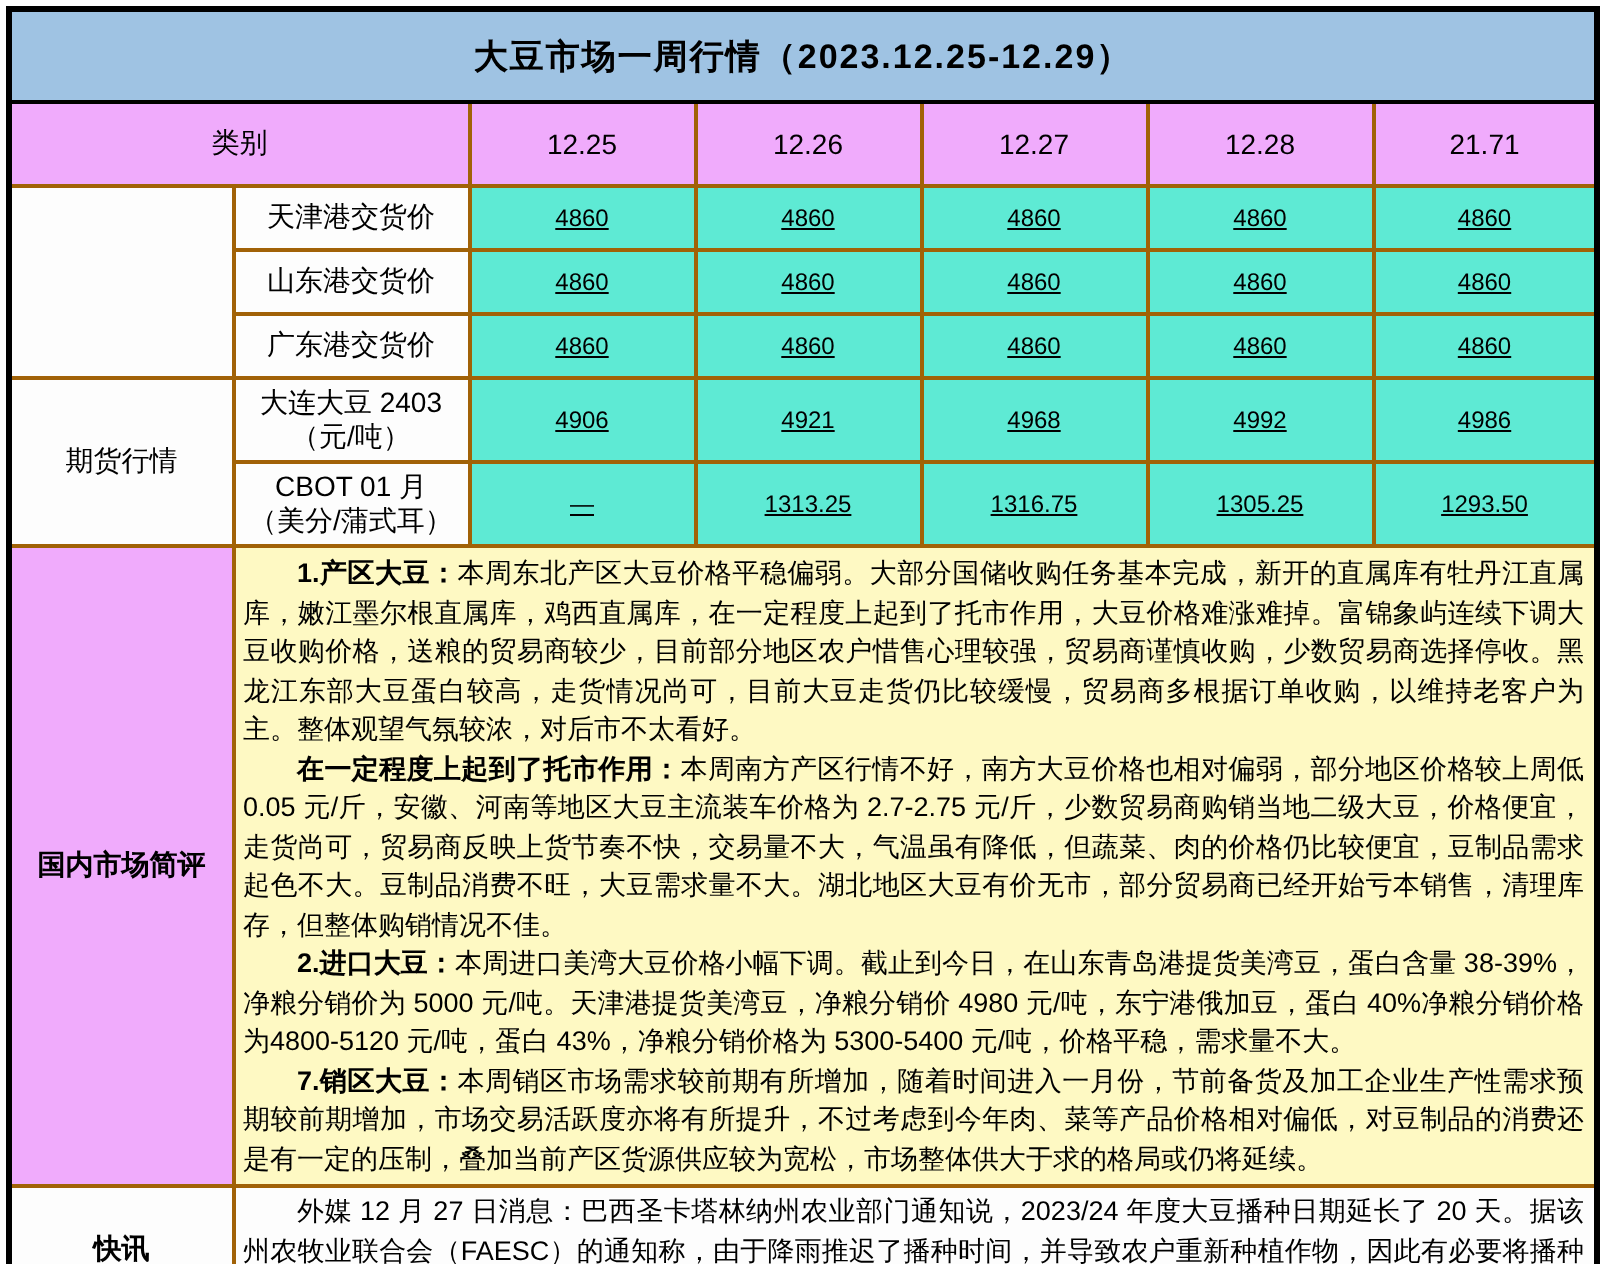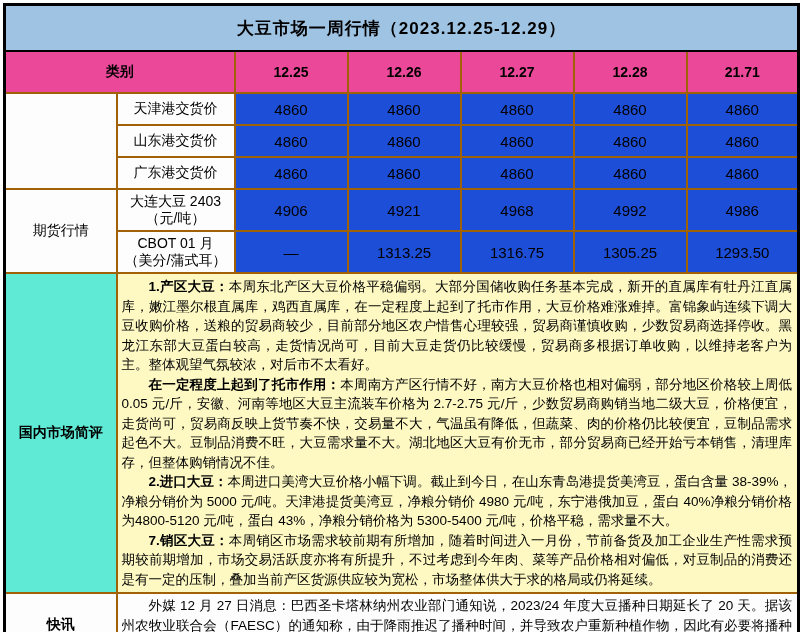--- a/index.html
+++ b/index.html
@@ -34,39 +34,40 @@
   .title-cell{
     height:44px;
     background:#9FC3E3;
     font-size:17px;
     font-weight:bold;
     letter-spacing:1px;
     border-bottom:2px solid #000;
   }
   .head-cell{
     height:40px;
-    background:#ec4899;
-    font-weight:bold;
+    background:#f0abfc;
+    font-weight:normal;
     font-size:14px;
   }
   .label-cell{
     font-size:14px;
     background:#fdfdfd;
     height:30px;
   }
   .value-cell{
-    font-size:15px;
-    background:#1d4ed8;
+    font-size:12px;
+    background:#5eead4;
     height:30px;
+    text-decoration:underline;
   }
   .empty-cell{background:#fdfdfd;}
   .fut-row td{height:40px;}
   .fut-label{line-height:1.25;}
   .section-label{
-    background:#5eead4;
+    background:#f0abfc;
     font-weight:bold;
     font-size:14px;
   }
   .news-label{
     background:#fdfdfd;
     font-weight:bold;
     font-size:14px;
   }
   .review-text{
     background:#fef9c3;

